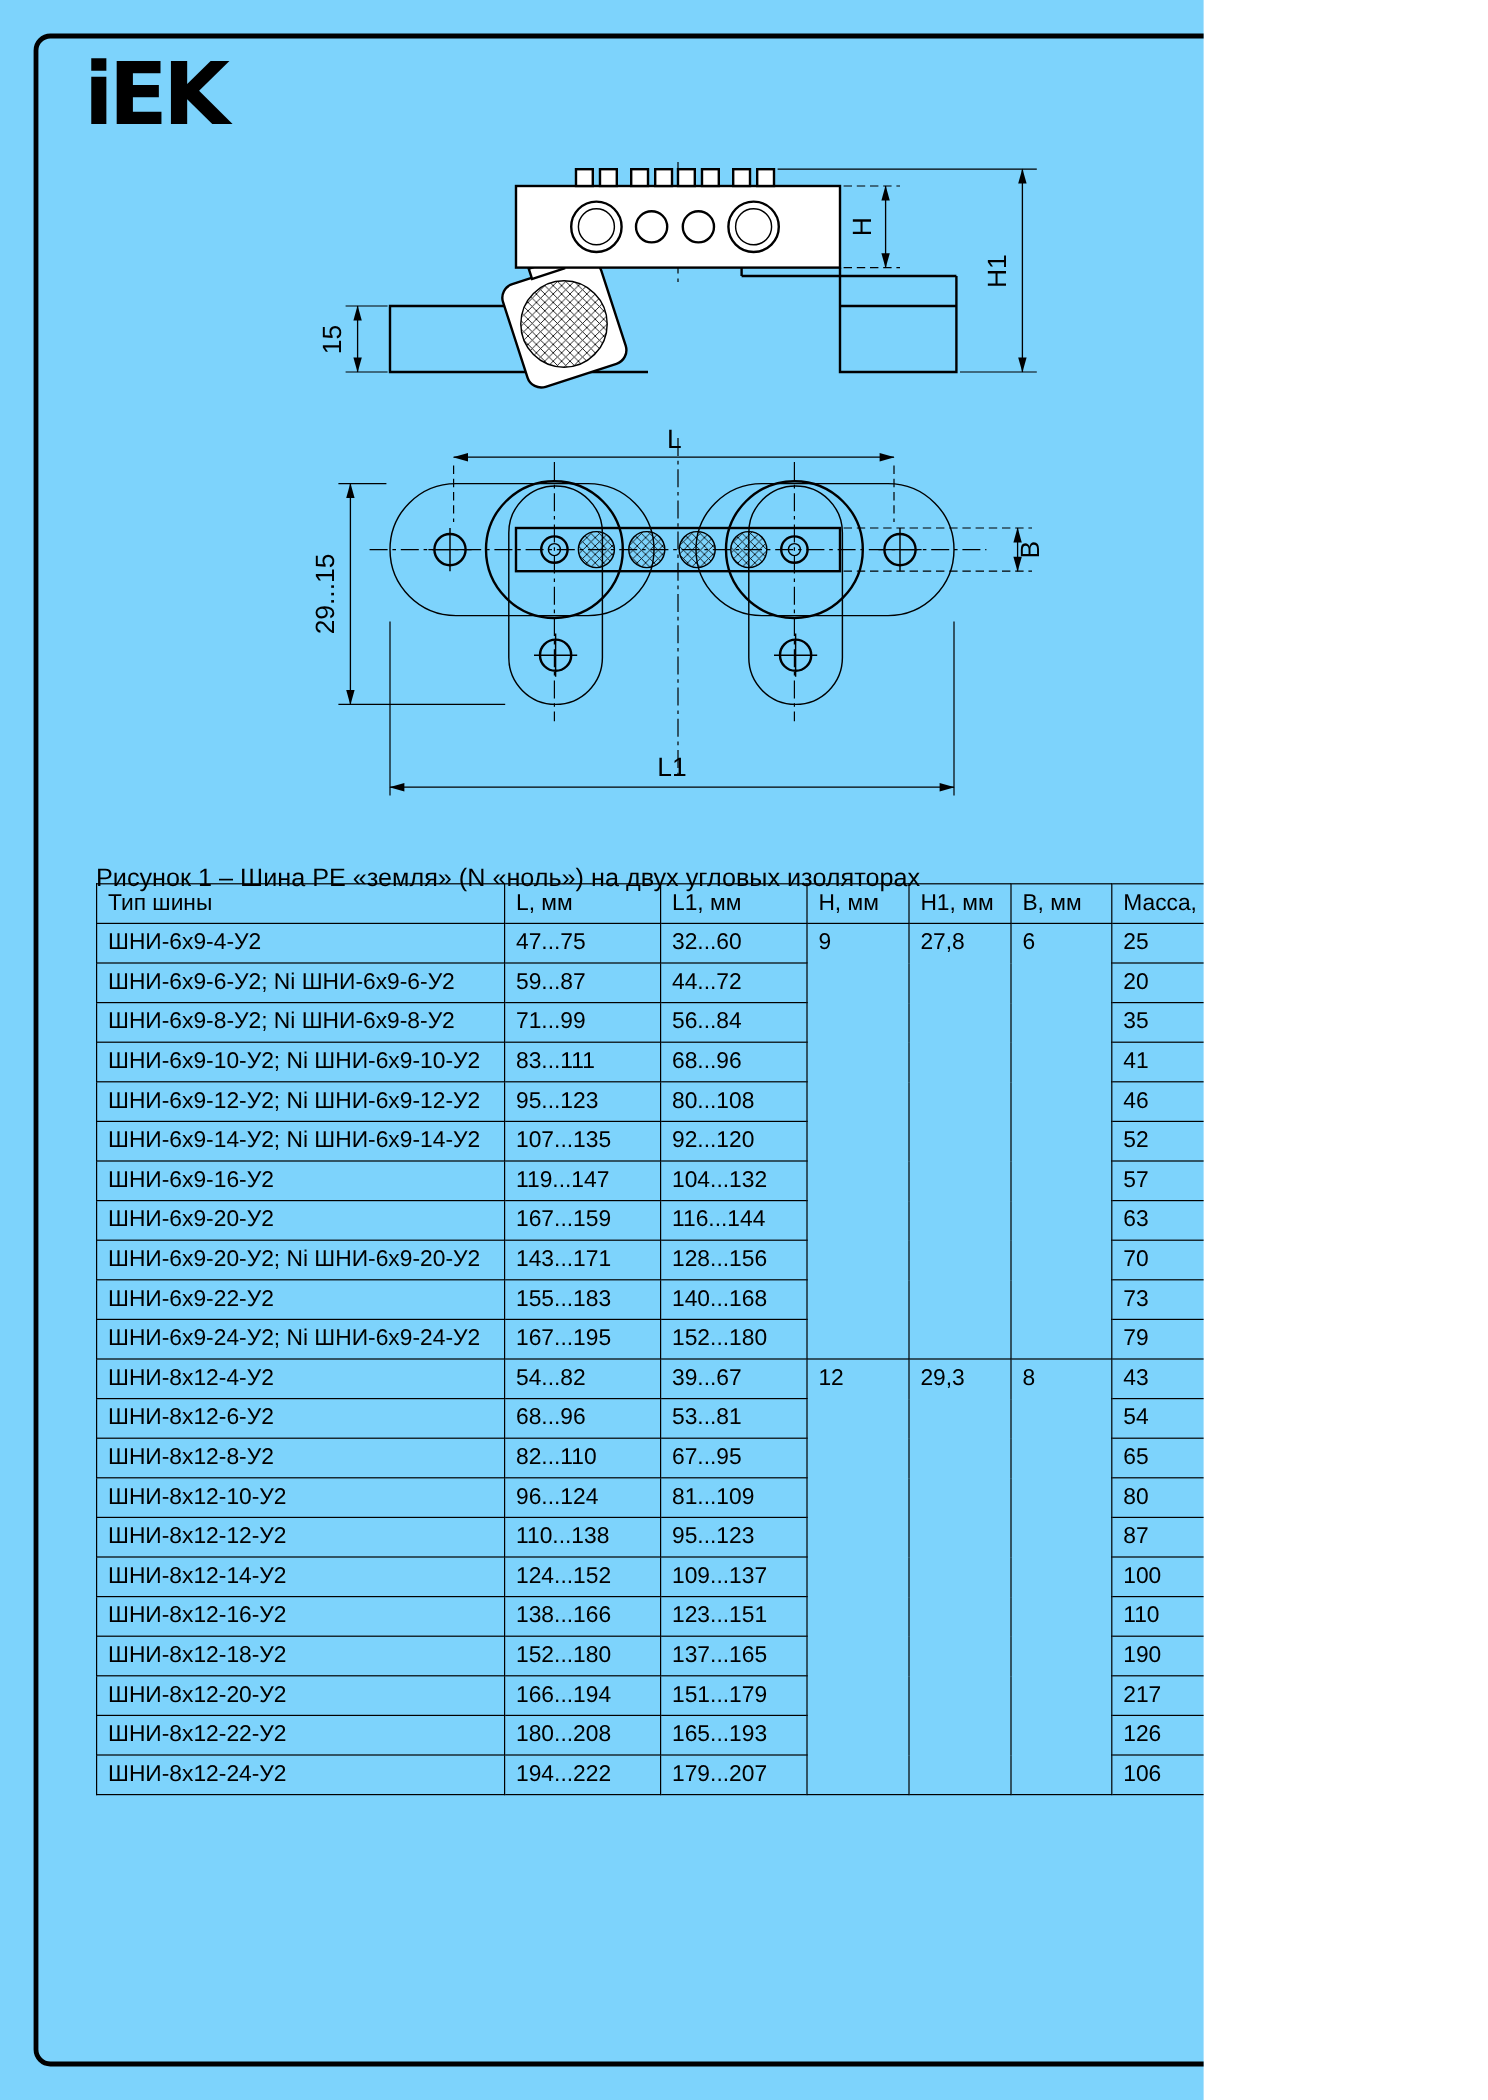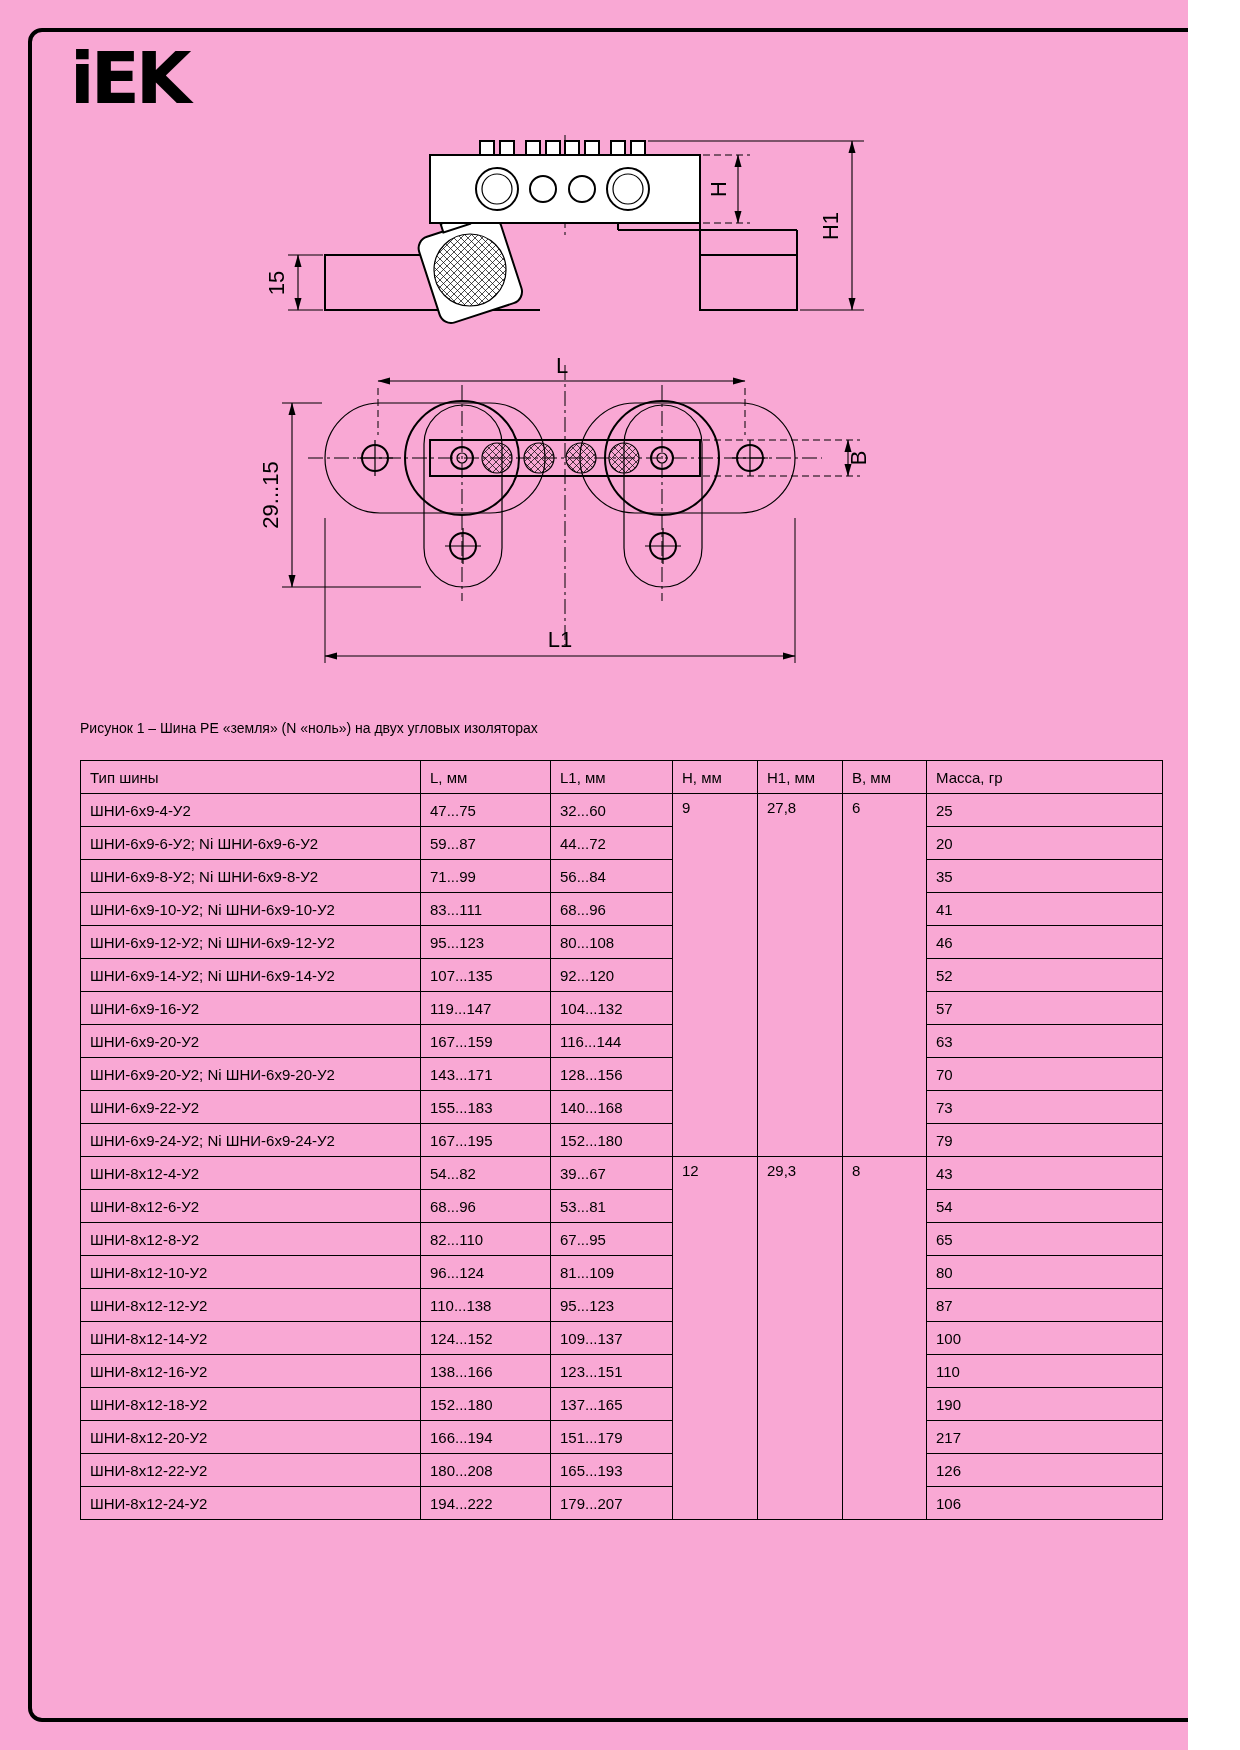--- a/index.html
+++ b/index.html
@@ -1,26 +1,26 @@
 <!DOCTYPE html>
 <html><head>
 <meta charset="utf-8">
 <style>
   * { margin:0; padding:0; box-sizing:border-box; }
   html,body { background:#fff; }
   body { font-family:"Liberation Sans", sans-serif; color:#000; }
-  .page { position:relative; width:1188px; height:1750px; background:#f9a8d4; overflow:hidden; }
+  .page { position:relative; width:1003px; height:1750px; background:#7dd3fc; overflow:hidden; }
   .frame { position:absolute; left:28px; top:28px; width:1184px; height:1694px;
            border:4px solid #000; border-radius:14px; pointer-events:none; }
   .logo { position:absolute; left:70px; top:36px; font-size:72px; font-weight:bold;
           letter-spacing:-4px; font-family:"DejaVu Sans", sans-serif; }
   .drawing { position:absolute; left:230px; top:133px; }
-  .caption { position:absolute; left:80px; top:720px; font-size:14px; }
-  .spec { position:absolute; left:80px; top:760px; width:1082px; border-collapse:collapse;
-          table-layout:fixed; font-size:15px; }
+  .caption { position:absolute; left:80px; top:720px; font-size:21px; }
+  .spec { position:absolute; left:80px; top:736px; width:1082px; border-collapse:collapse;
+          table-layout:fixed; font-size:19px; }
   .spec th, .spec td { border:1.5px solid #000; text-align:left; font-weight:normal;
           height:33px; padding:0 8px 0 9px; vertical-align:middle; white-space:nowrap; overflow:hidden; }
   .spec td.merged { vertical-align:top; padding-top:5px; }
   svg text { font-family:"Liberation Sans", sans-serif; font-size:22px; fill:#000; }
   .s2  { stroke:#000; stroke-width:2; fill:none; }
   .s2w { stroke:#000; stroke-width:2; fill:#fff; }
   .s1  { stroke:#000; stroke-width:1.2; fill:none; }
   .hat { stroke:#000; stroke-width:1.2; }
   .dim { stroke:#000; stroke-width:1.1; fill:none; }
   .ext { stroke:#000; stroke-width:1; fill:none; }

